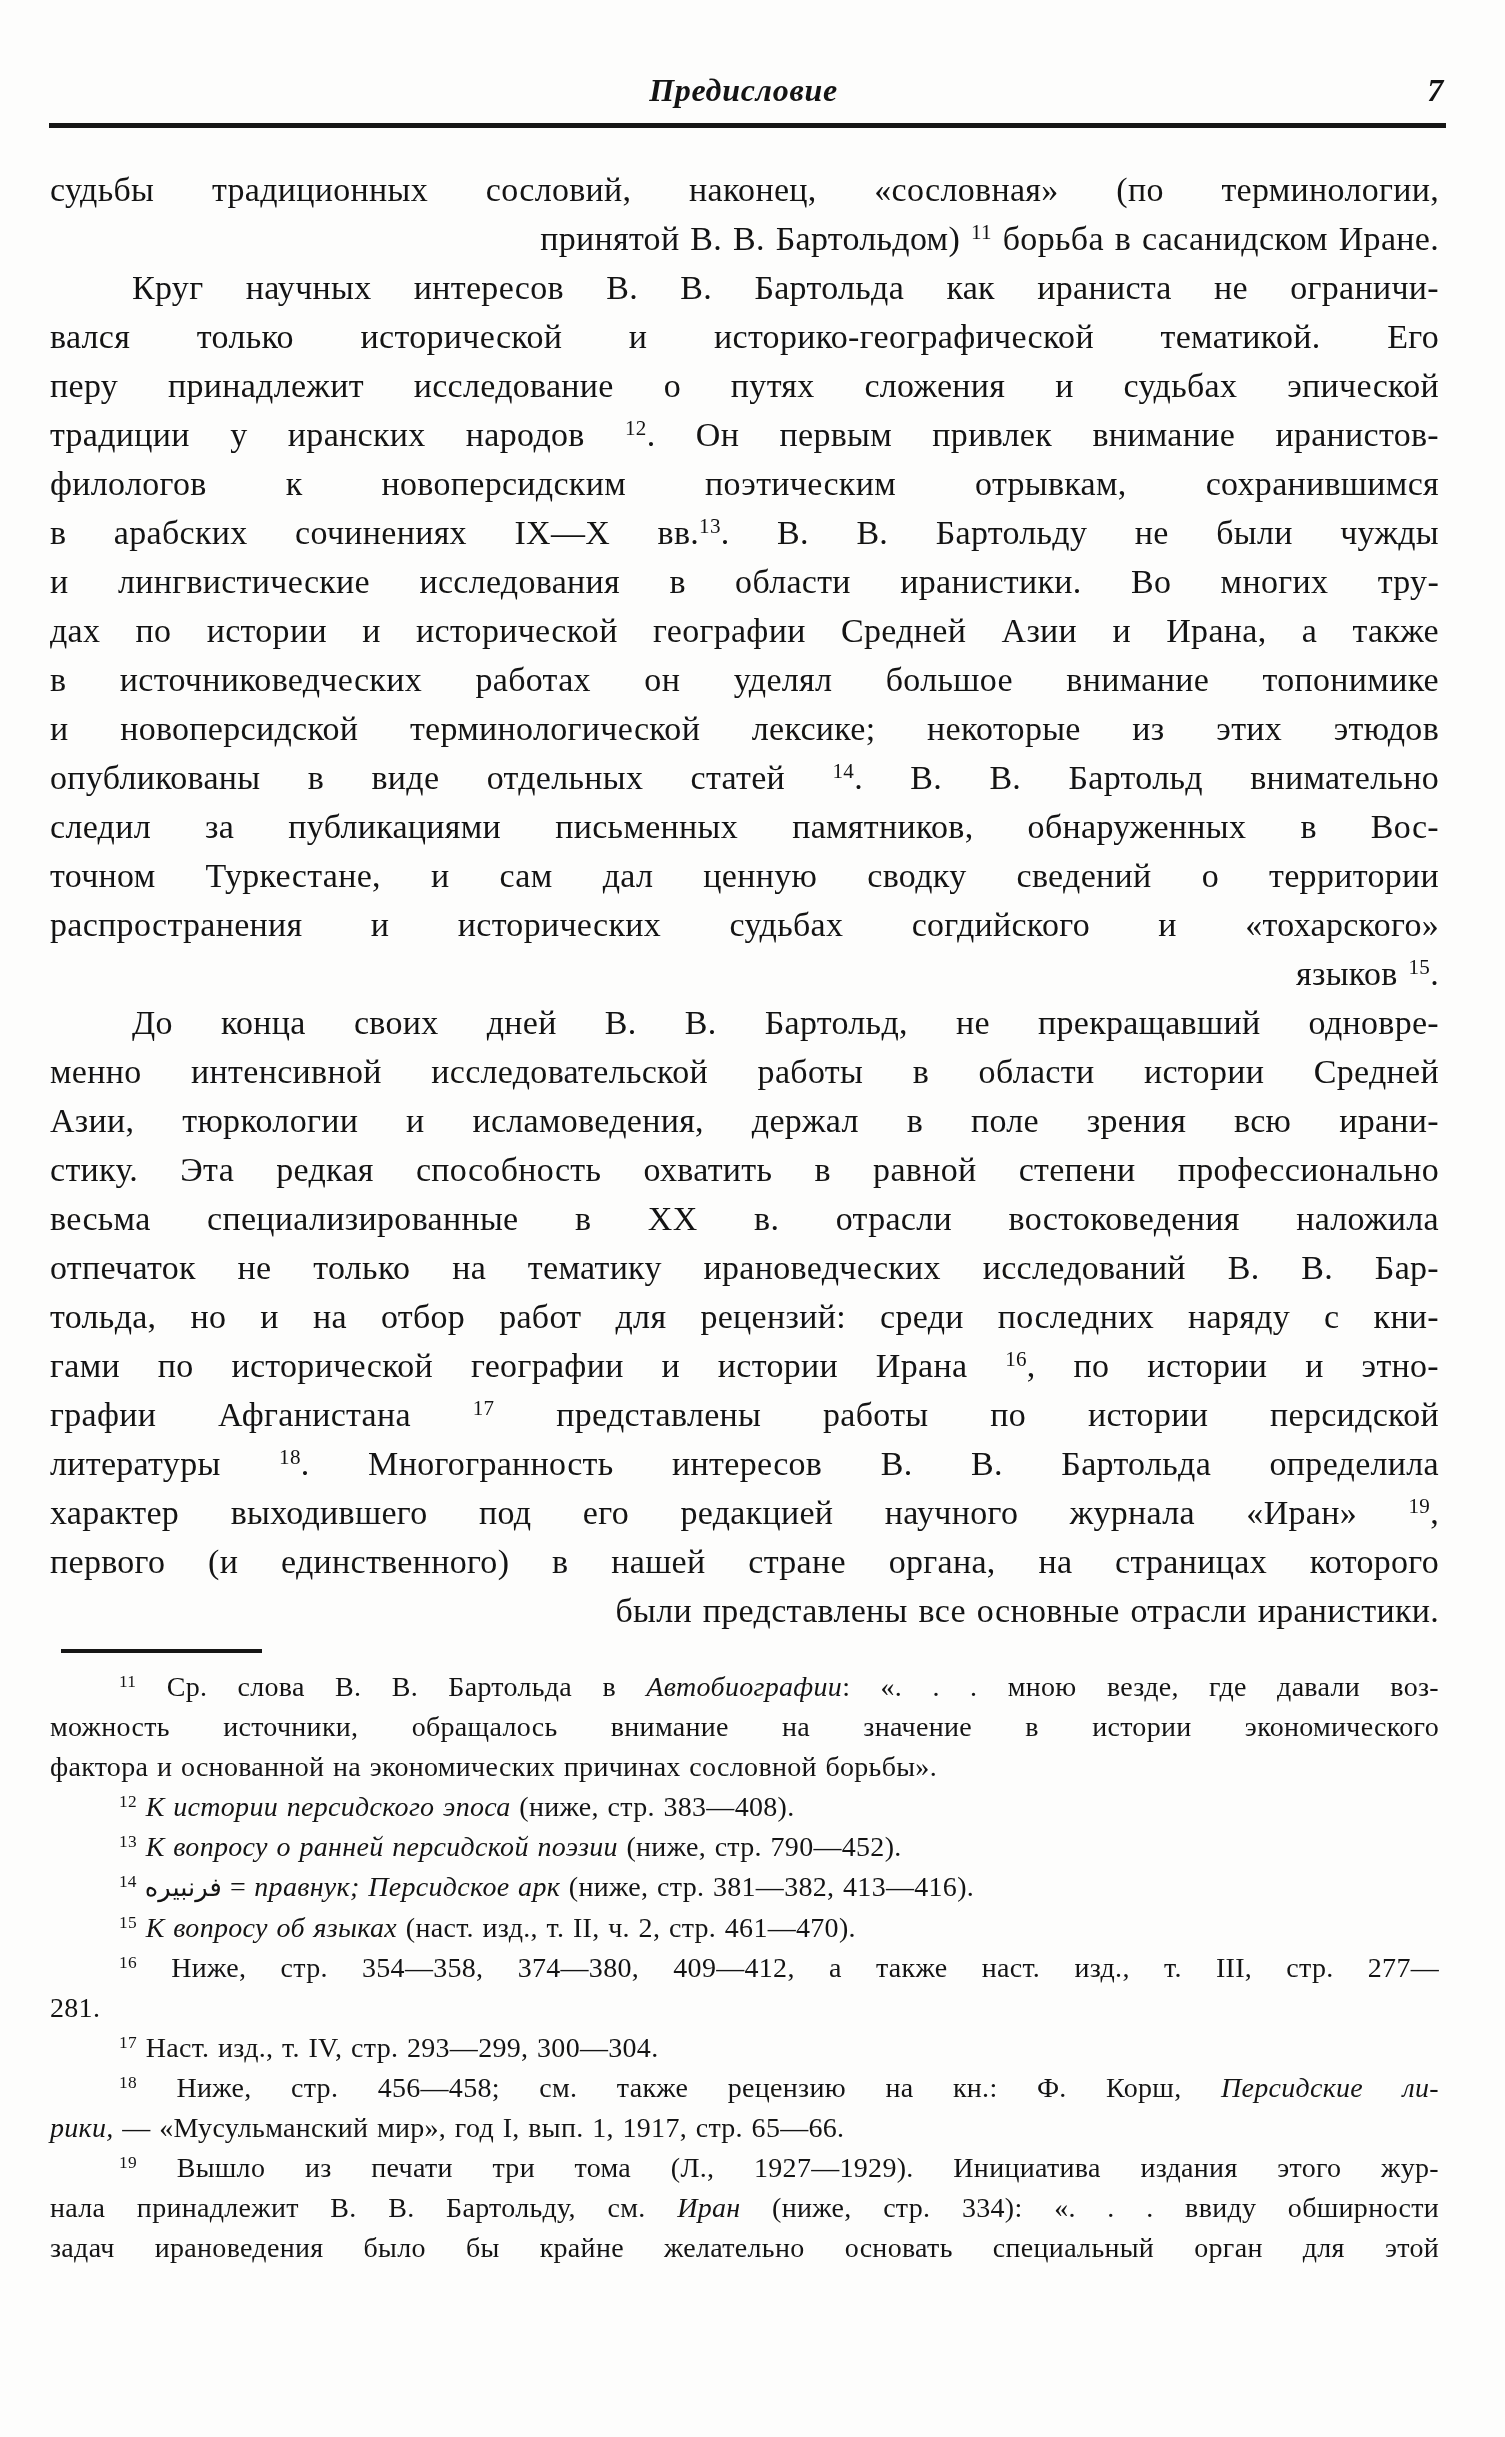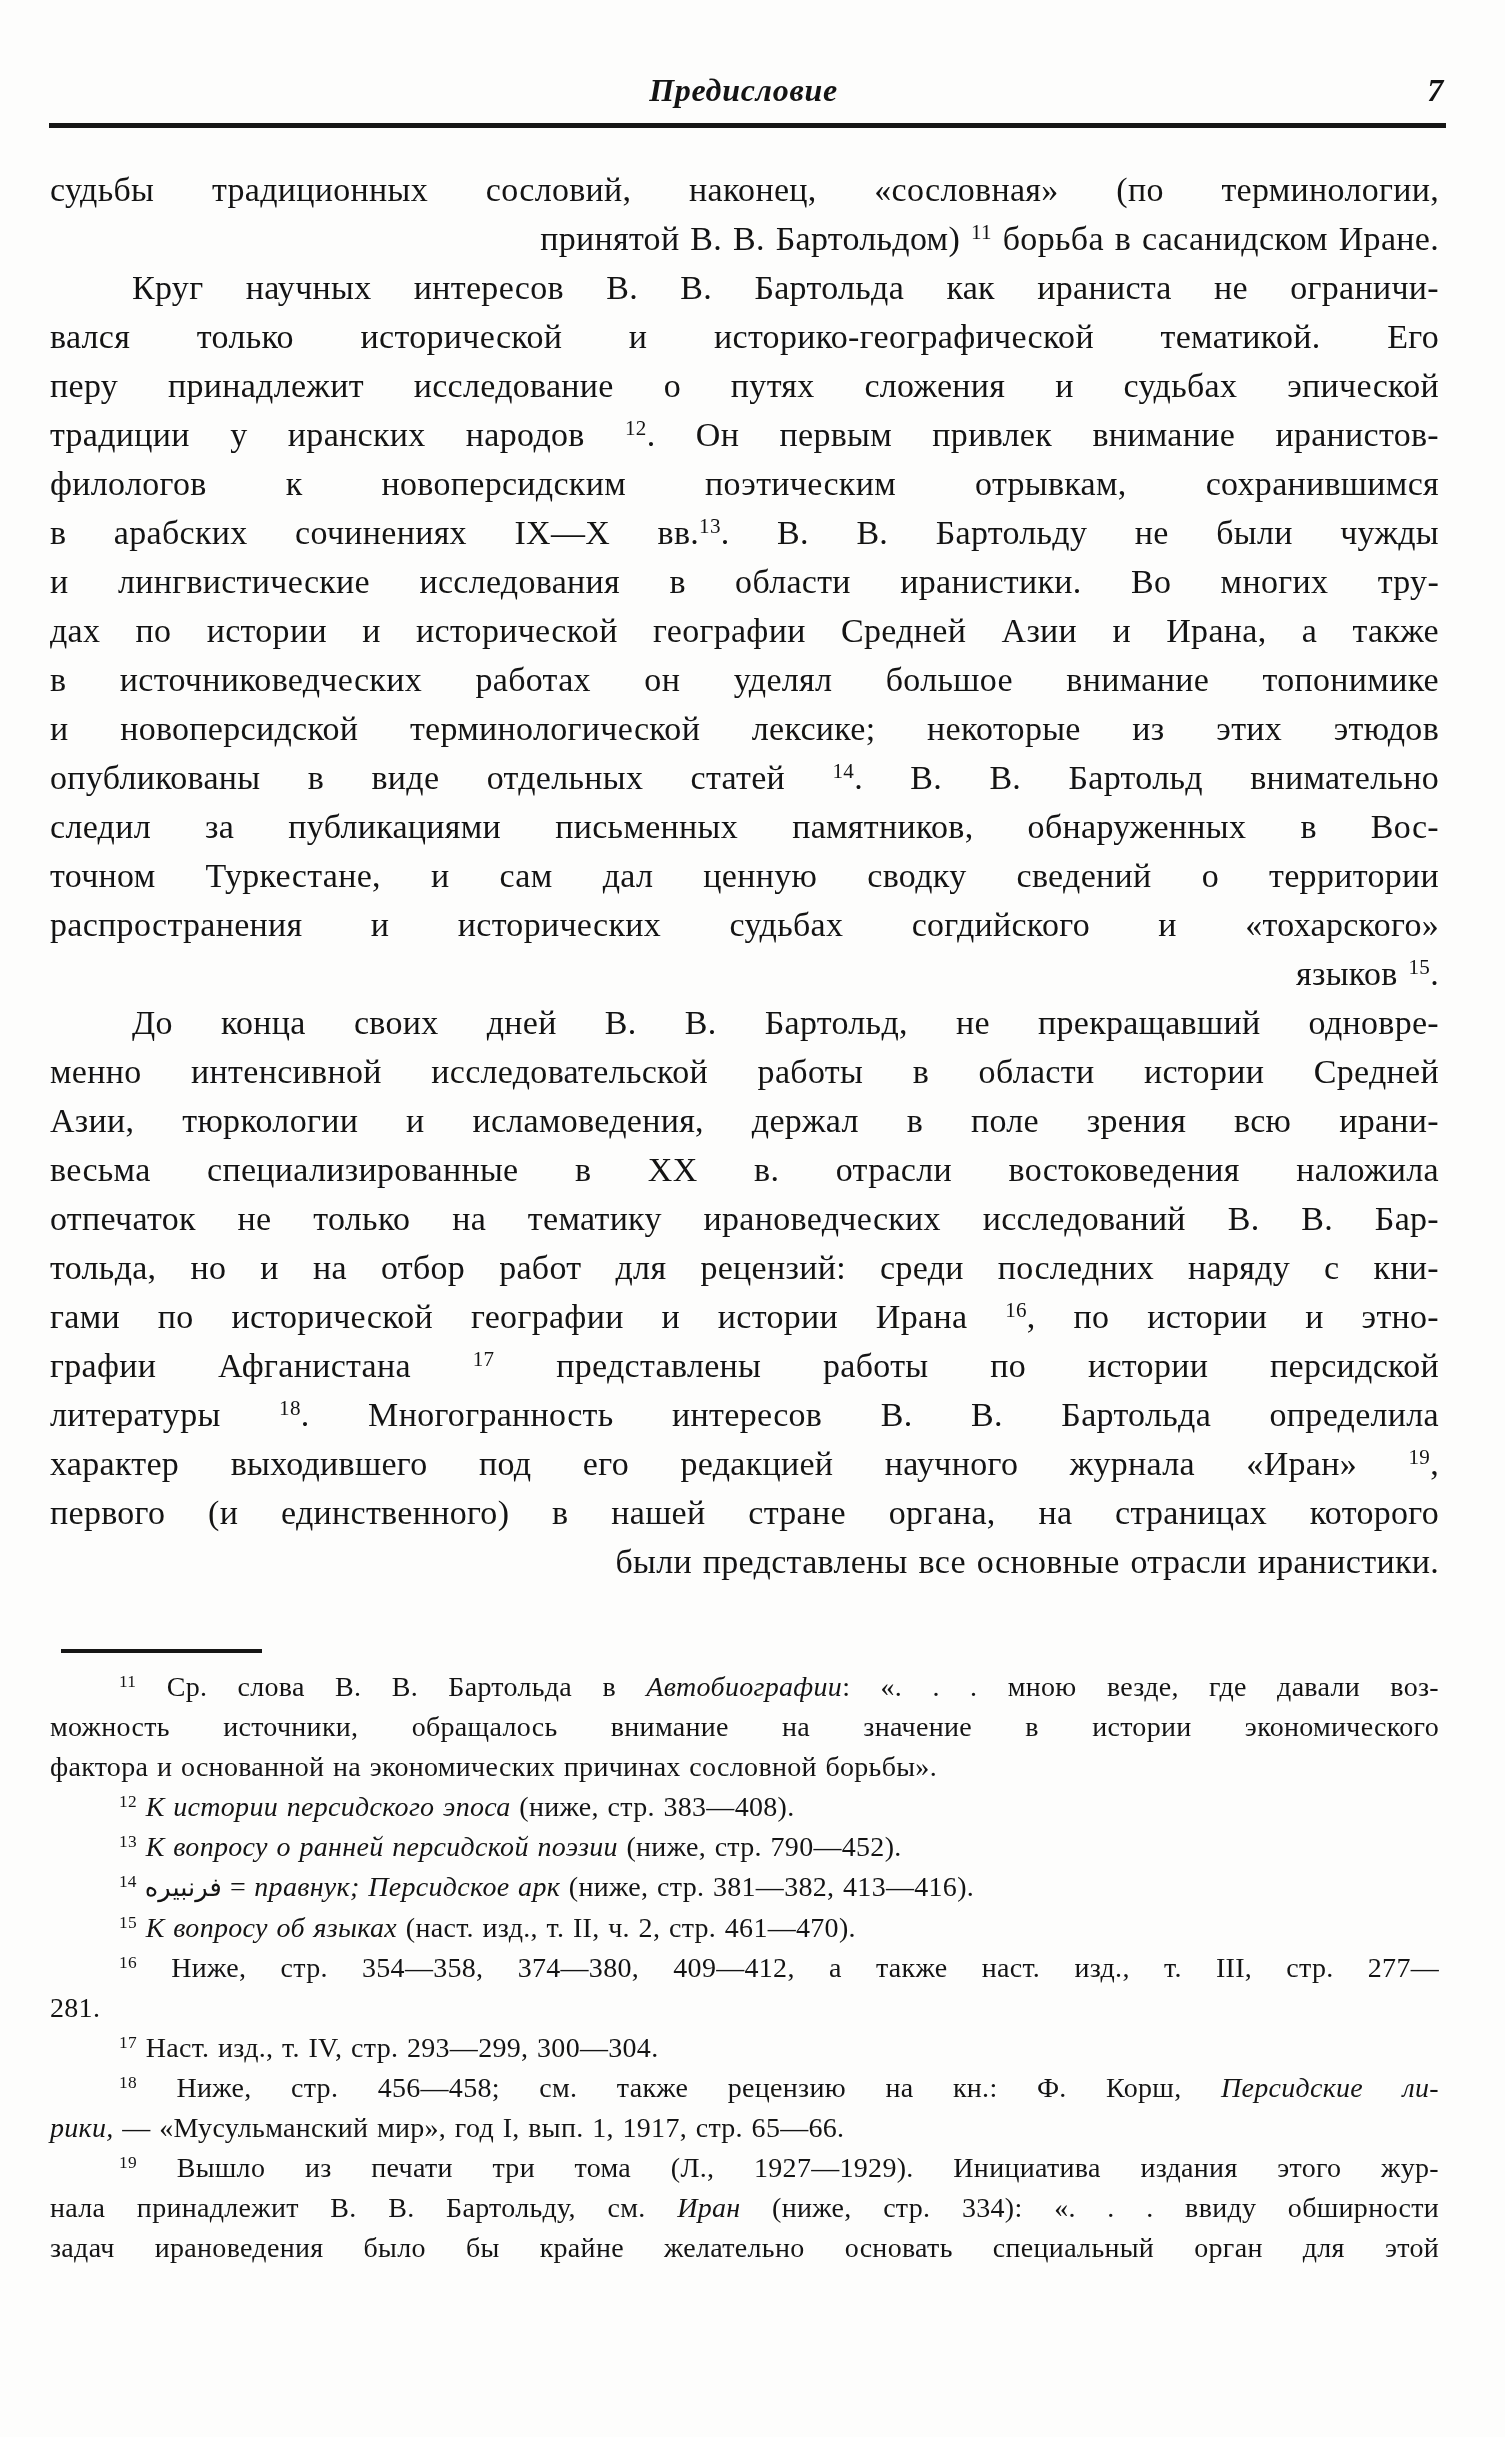--- a/index.html
+++ b/index.html
@@ -123,20 +123,21 @@
       <div class="bline j"><span>в источниковедческих работах он уделял большое внимание топонимике</span></div>
       <div class="bline j"><span>и новоперсидской терминологической лексике; некоторые из этих этюдов</span></div>
       <div class="bline j"><span>опубликованы в виде отдельных статей </span><span class="sup">14</span><span>. В. В. Бартольд внимательно</span></div>
       <div class="bline j"><span>следил за публикациями письменных памятников, обнаруженных в Вос-</span></div>
       <div class="bline j"><span>точном Туркестане, и сам дал ценную сводку сведений о территории</span></div>
       <div class="bline j"><span>распространения и исторических судьбах согдийского и «тохарского»</span></div>
       <div class="bline"><span>языков </span><span class="sup">15</span><span>.</span></div>
       <div class="bline j ind"><span>До конца своих дней В. В. Бартольд, не прекращавший одновре-</span></div>
       <div class="bline j"><span>менно интенсивной исследовательской работы в области истории Средней</span></div>
       <div class="bline j"><span>Азии, тюркологии и исламоведения, держал в поле зрения всю ирани-</span></div>
+      <div class="bline j"><span>стику. Эта редкая способность охватить в равной степени профессионально</span></div>
       <div class="bline j"><span>весьма специализированные в XX в. отрасли востоковедения наложила</span></div>
       <div class="bline j"><span>отпечаток не только на тематику ирановедческих исследований В. В. Бар-</span></div>
       <div class="bline j"><span>тольда, но и на отбор работ для рецензий: среди последних наряду с кни-</span></div>
       <div class="bline j"><span>гами по исторической географии и истории Ирана </span><span class="sup">16</span><span>, по истории и этно-</span></div>
       <div class="bline j"><span>графии Афганистана </span><span class="sup">17</span><span> представлены работы по истории персидской</span></div>
       <div class="bline j"><span>литературы </span><span class="sup">18</span><span>. Многогранность интересов В. В. Бартольда определила</span></div>
       <div class="bline j"><span>характер выходившего под его редакцией научного журнала «Иран» </span><span class="sup">19</span><span>,</span></div>
       <div class="bline j"><span>первого (и единственного) в нашей стране органа, на страницах которого</span></div>
       <div class="bline"><span>были представлены все основные отрасли иранистики.</span></div>
     </div>

